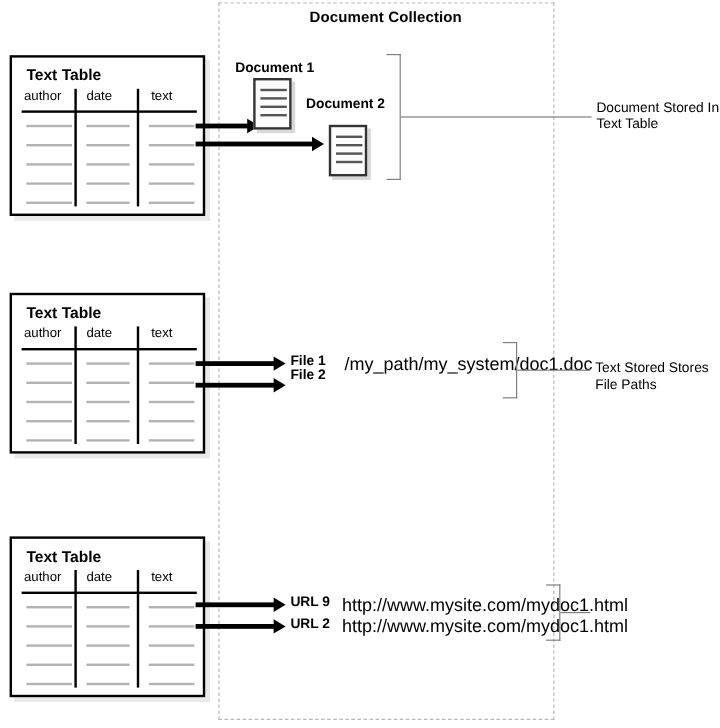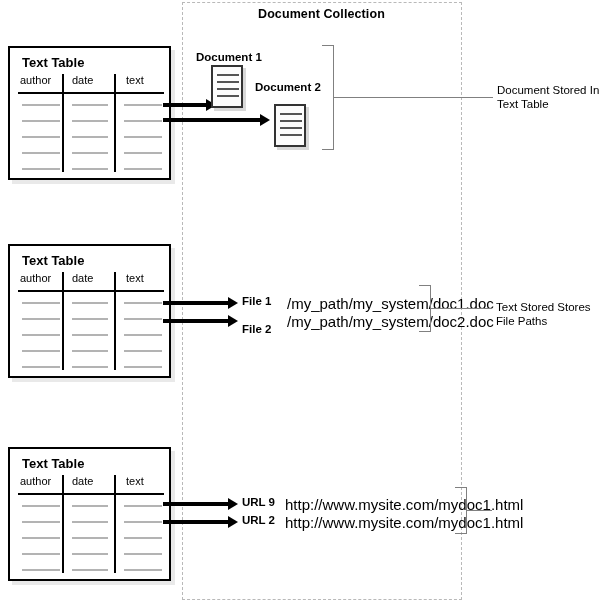--- a/index.html
+++ b/index.html
@@ -190,22 +190,21 @@
     <div class="tt-cellline" style="left:114px;top:88px;width:38px;"></div>
     <div class="tt-cellline" style="left:114px;top:104px;width:38px;"></div>
     <div class="tt-cellline" style="left:114px;top:120px;width:38px;"></div>
   </div>
 
   <div class="arrow" style="left:163px;top:301px;width:66px;"></div>
   <div class="arrow" style="left:163px;top:319px;width:66px;"></div>
 
   <div class="row-tag" style="left:242px;top:295px;">File 1</div>
   <div class="row-val" style="left:287px;top:295px;">/my_path/my_system/doc1.doc</div>
-  <div class="row-tag" style="left:242px;top:323px;">File 2</div>
-  <div class="row-val" style="left:287px;top:313px;">/my_path/my_system/doc2.doc</div>
+  <div class="row-tag" style="left:242px;top:307px;">File 2</div>
 
   <div class="bracket" style="left:419px;top:285px;width:12px;height:47px;"></div>
   <div class="bracket-stem" style="left:431px;top:308px;width:61px;"></div>
   <div class="callout" style="left:496px;top:300px;">
     <div>Text Stored Stores</div>
     <div>File Paths</div>
   </div>
 
   <div class="text-table" style="left:8px;top:447px;">
     <div class="tt-title">Text Table</div>

